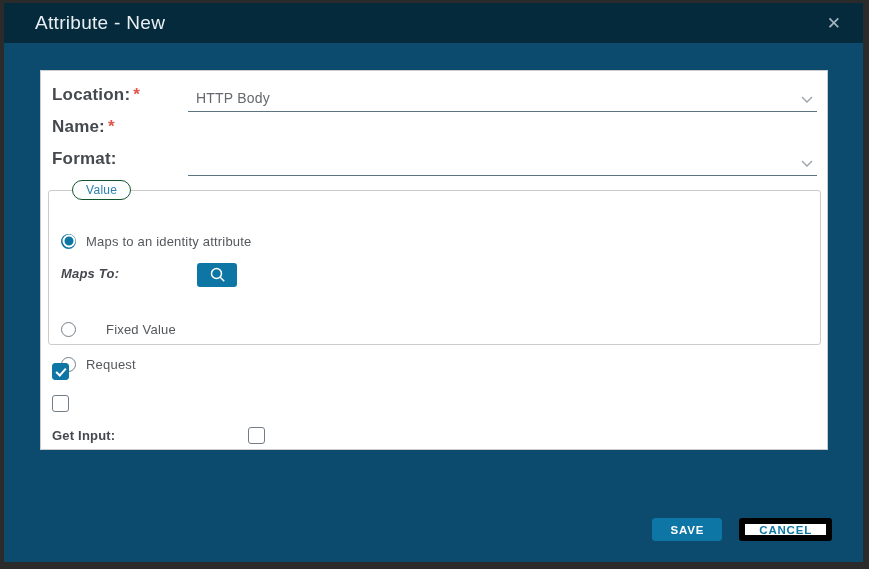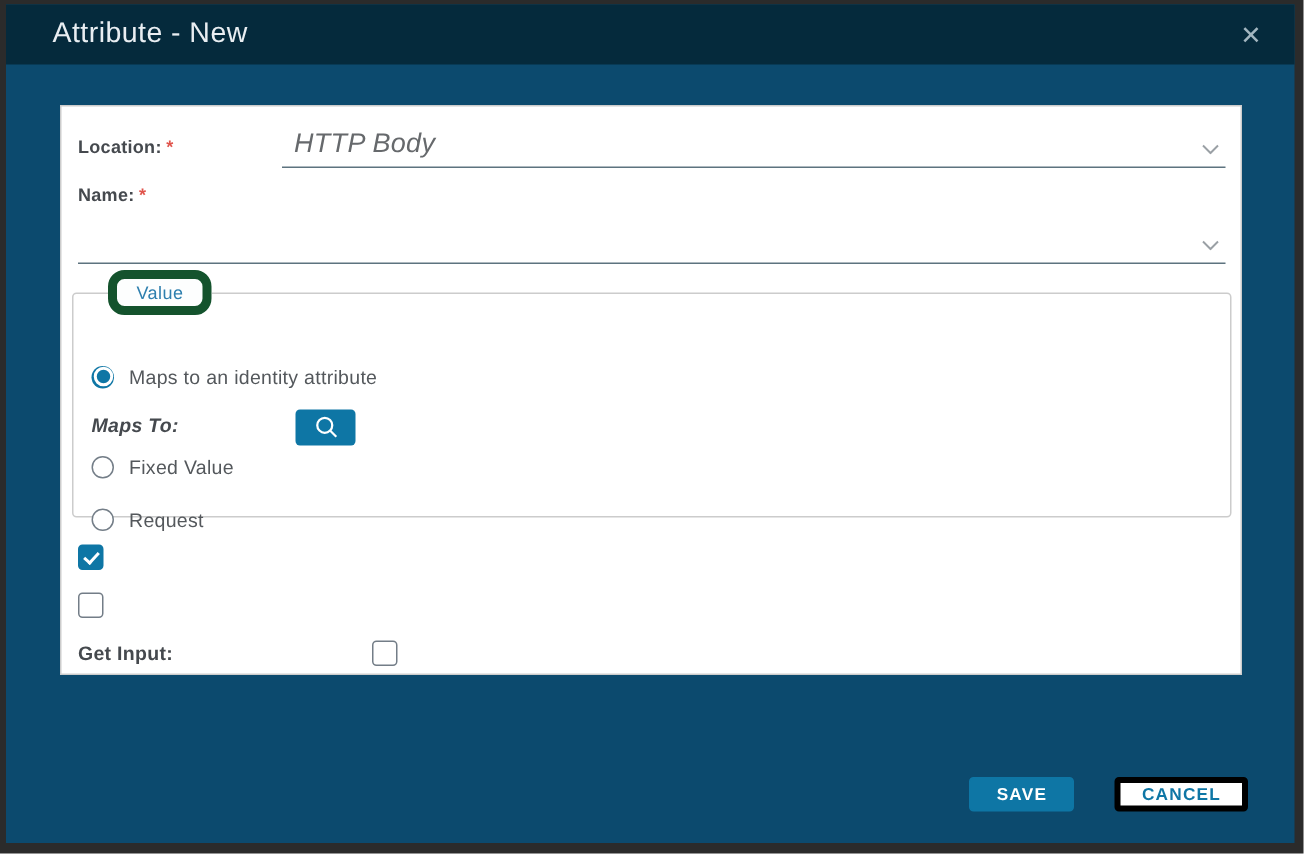--- a/index.html
+++ b/index.html
@@ -57,75 +57,74 @@
   }
   .top-rows { padding: 9px 10px 0 11px; }
   .field-row {
     height: 32px;
     display: flex;
     align-items: flex-end;
   }
   .field-label {
     width: 136px;
     flex: 0 0 136px;
-    font-size: 12px;
+    font-size: 17px;
     font-weight: 600;
     color: #45494e;
     padding-bottom: 7px;
     letter-spacing: 0.2px;
   }
   .required { color: #e0544c; font-weight: 600; margin-left: 3px; }
   .field {
     flex: 1;
     border-bottom: 1px solid #5d737f;
     height: 100%;
     display: flex;
     align-items: flex-end;
     position: relative;
   }
   .field .value {
-    font-size: 18px;
+    font-size: 14px;
     color: #66696c;
     padding: 0 0 5px 8px;
     letter-spacing: 0.2px;
     white-space: nowrap;
-    font-style: italic;
   }
   .chevron {
     position: absolute;
     right: 4px;
     bottom: 8px;
     width: 12px; height: 7px;
     display: block;
   }
   
   .value-fieldset {
     margin: 4px 6px 0 7px;
     height: 165px;
     border: 1px solid #cccccc;
     border-radius: 3px;
     padding: 0 12px;
   }
   .value-fieldset legend {
     margin-left: 11px;
     padding: 2px 13px;
-    border: 6px solid #14532d;
+    border: 1px solid #14532d;
     border-radius: 11px;
     color: #2e7fae;
     font-size: 12px;
     letter-spacing: 0.3px;
     background: #fdfefe;
   }
   .radio-row {
     display: flex;
     align-items: center;
     height: 20px;
   }
   .radio-row-1 { margin-top: 31px; }
-  .radio-row-2 { margin-top: 4px; }
+  .radio-row-2 { margin-top: 32px; gap: 20px; }
   .radio-row-3 { margin-top: 15px; }
   .radio {
     width: 15px; height: 15px;
     border-radius: 50%;
     border: 1px solid #747e88;
     background: #fff;
     margin-right: 10px;
     position: relative;
     flex: 0 0 15px;
     cursor: pointer;
@@ -226,41 +225,41 @@
     border-right: 2px solid #fff;
     border-bottom: 2px solid #fff;
     transform: rotate(42deg);
   }
   
   .footer {
     margin-top: 68px;
     display: flex;
     justify-content: flex-end;
     align-items: center;
-    gap: 27px;
+    gap: 17px;
   }
   .btn {
     height: 23px;
     font-size: 11.5px;
     font-weight: 600;
     letter-spacing: 0.8px;
     border-radius: 3px;
     cursor: pointer;
     font-family: "Liberation Sans", sans-serif;
     padding: 0 14px;
   }
   .btn-primary {
     background: #0e76a5;
     border: 1px solid #0e76a5;
     color: #ffffff;
     min-width: 70px;
   }
   .btn-outline {
     background: #ffffff;
-    border: 4px solid #000000;
+    border: 6px solid #000000;
     color: #0e76a5;
     min-width: 78px;
   }
 </style>
 </head>
 <body>
 
 <div class="window">
 
   <div class="titlebar">
@@ -282,20 +281,21 @@
                 <polyline points="1,1 6,6 11,1" fill="none" stroke="#9aa0a5" stroke-width="1.3"></polyline>
               </svg>
           </div>
         </div>
 
         <div class="field-row">
           <span class="field-label"><span>Name:</span><span class="required">*</span></span>
         </div>
 
         <div class="field-row">
+          <span class="field-label"><span>Format:</span></span>
           <div class="field">
             <span class="value"></span>
             <svg class="chevron" viewBox="0 0 12 7">
                 <polyline points="1,1 6,6 11,1" fill="none" stroke="#9aa0a5" stroke-width="1.3"></polyline>
               </svg>
           </div>
         </div>
 
       </div>
 

